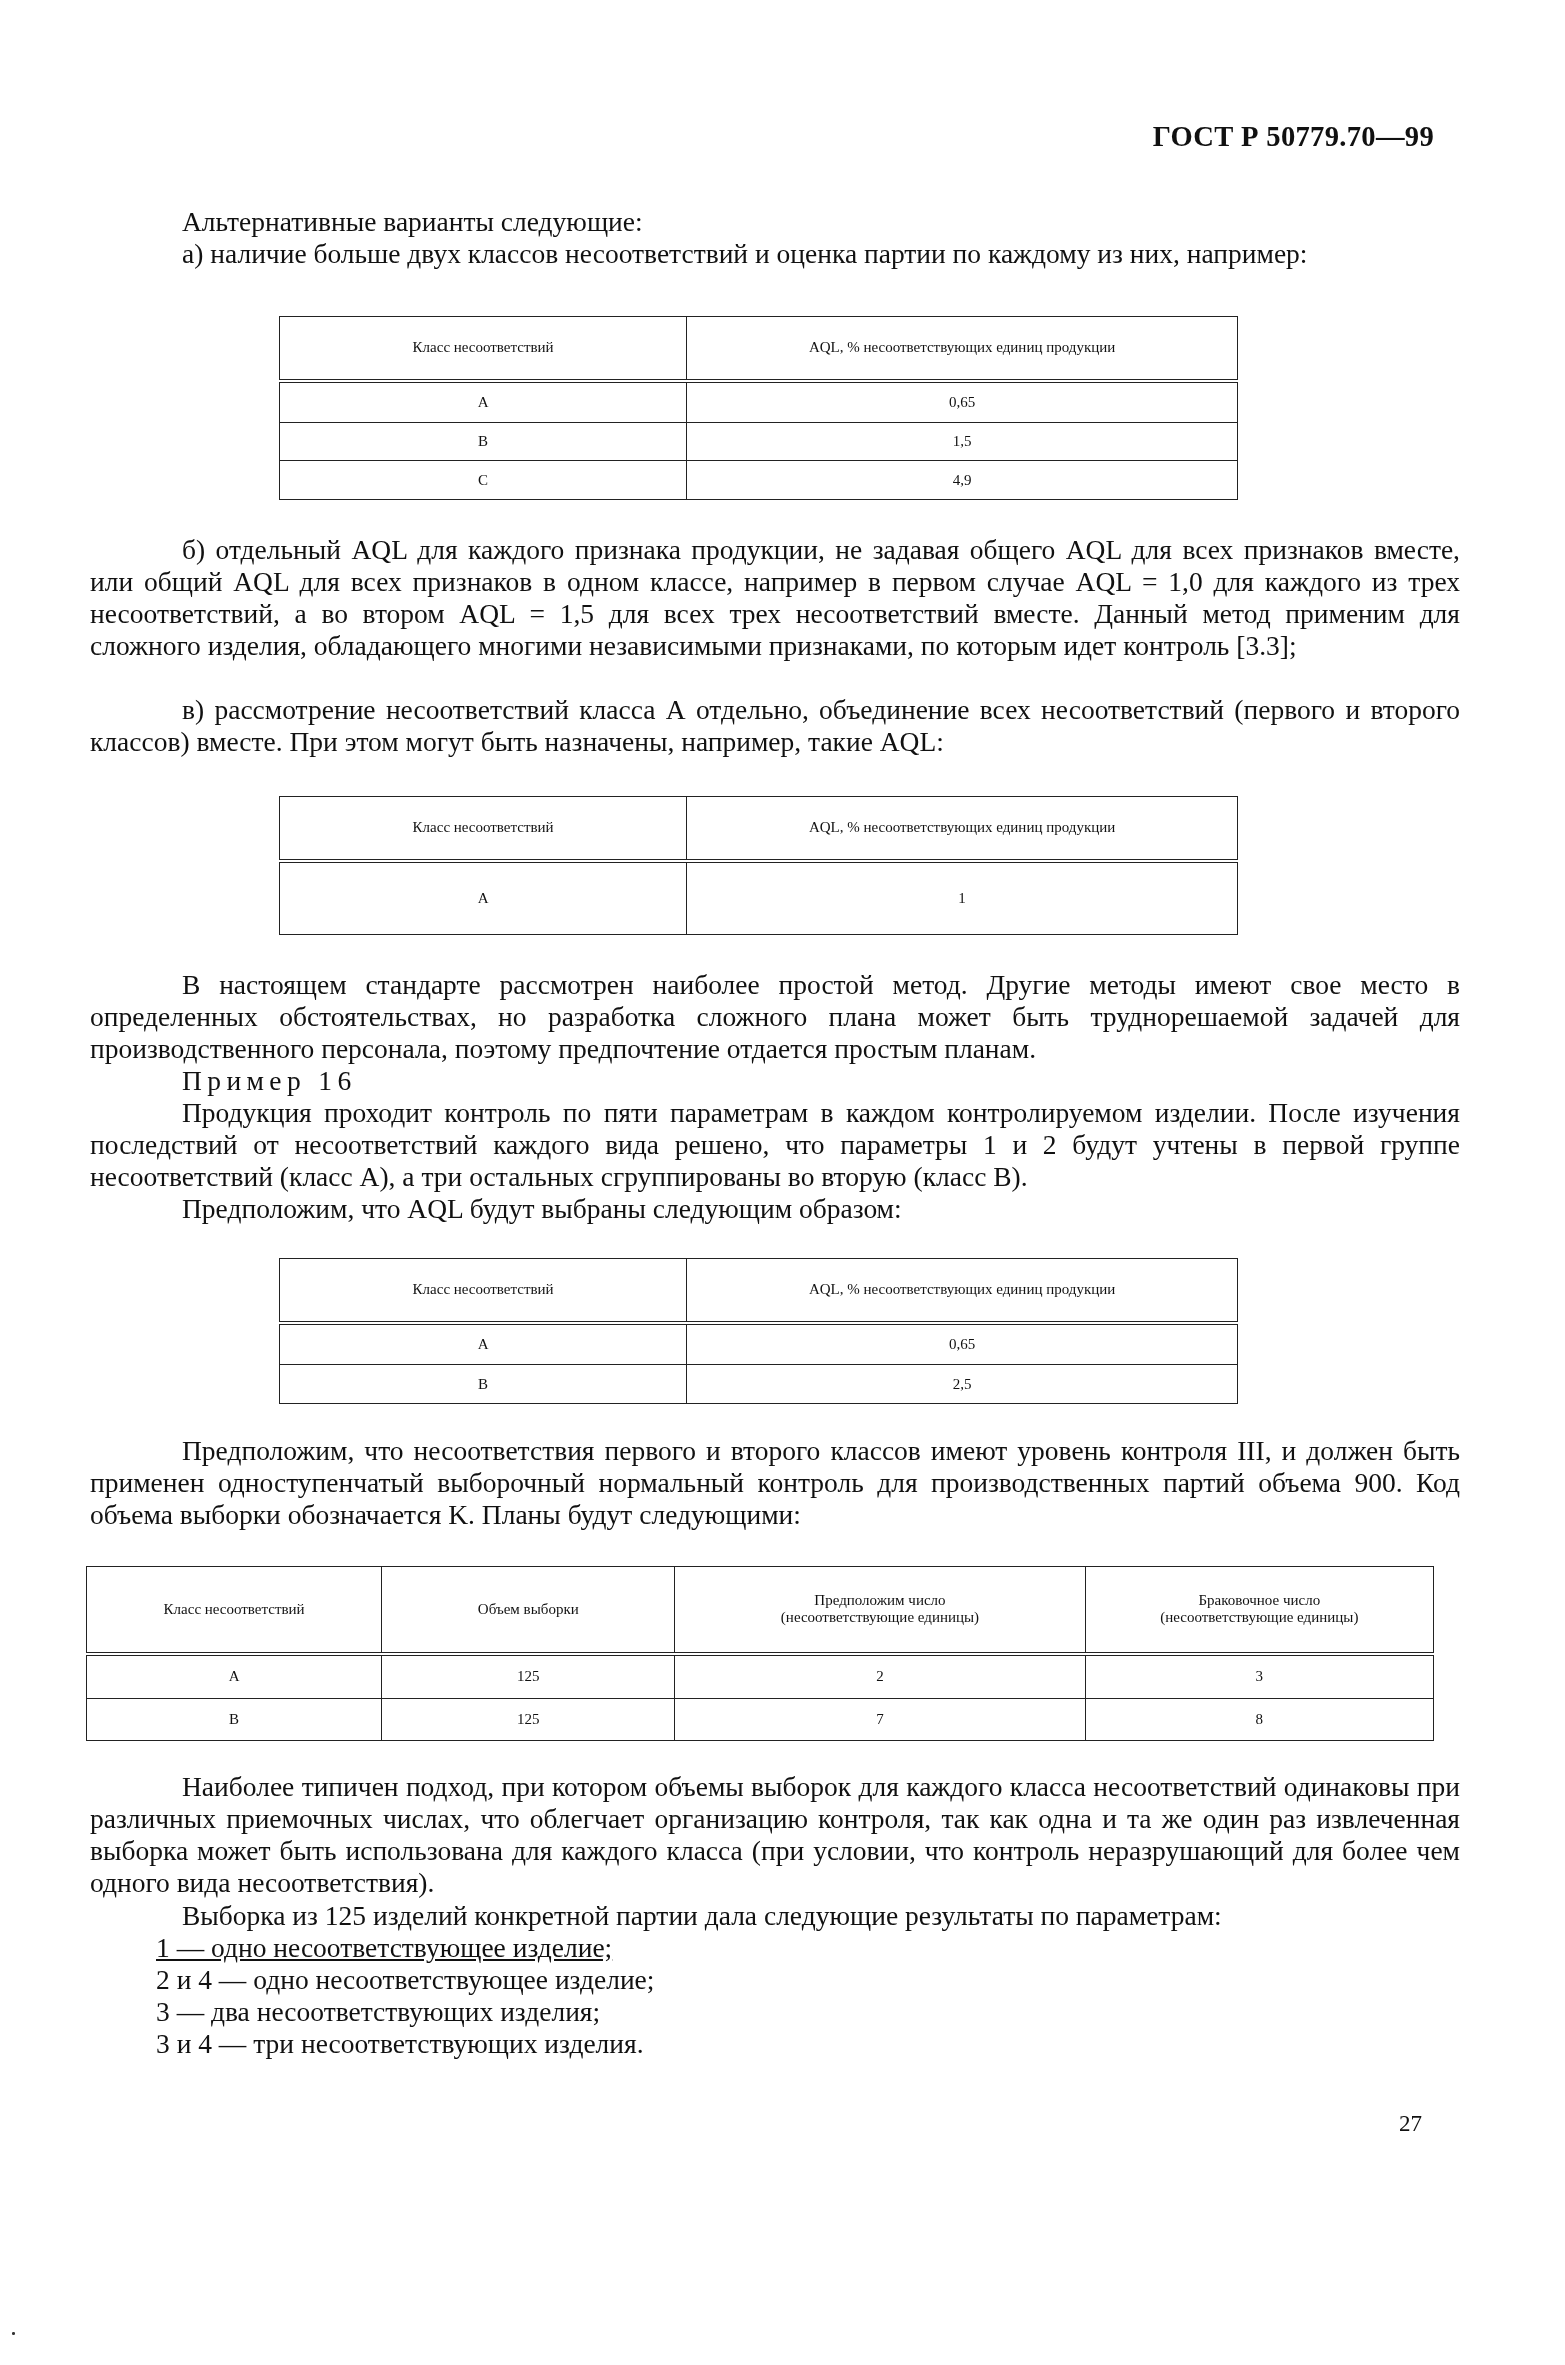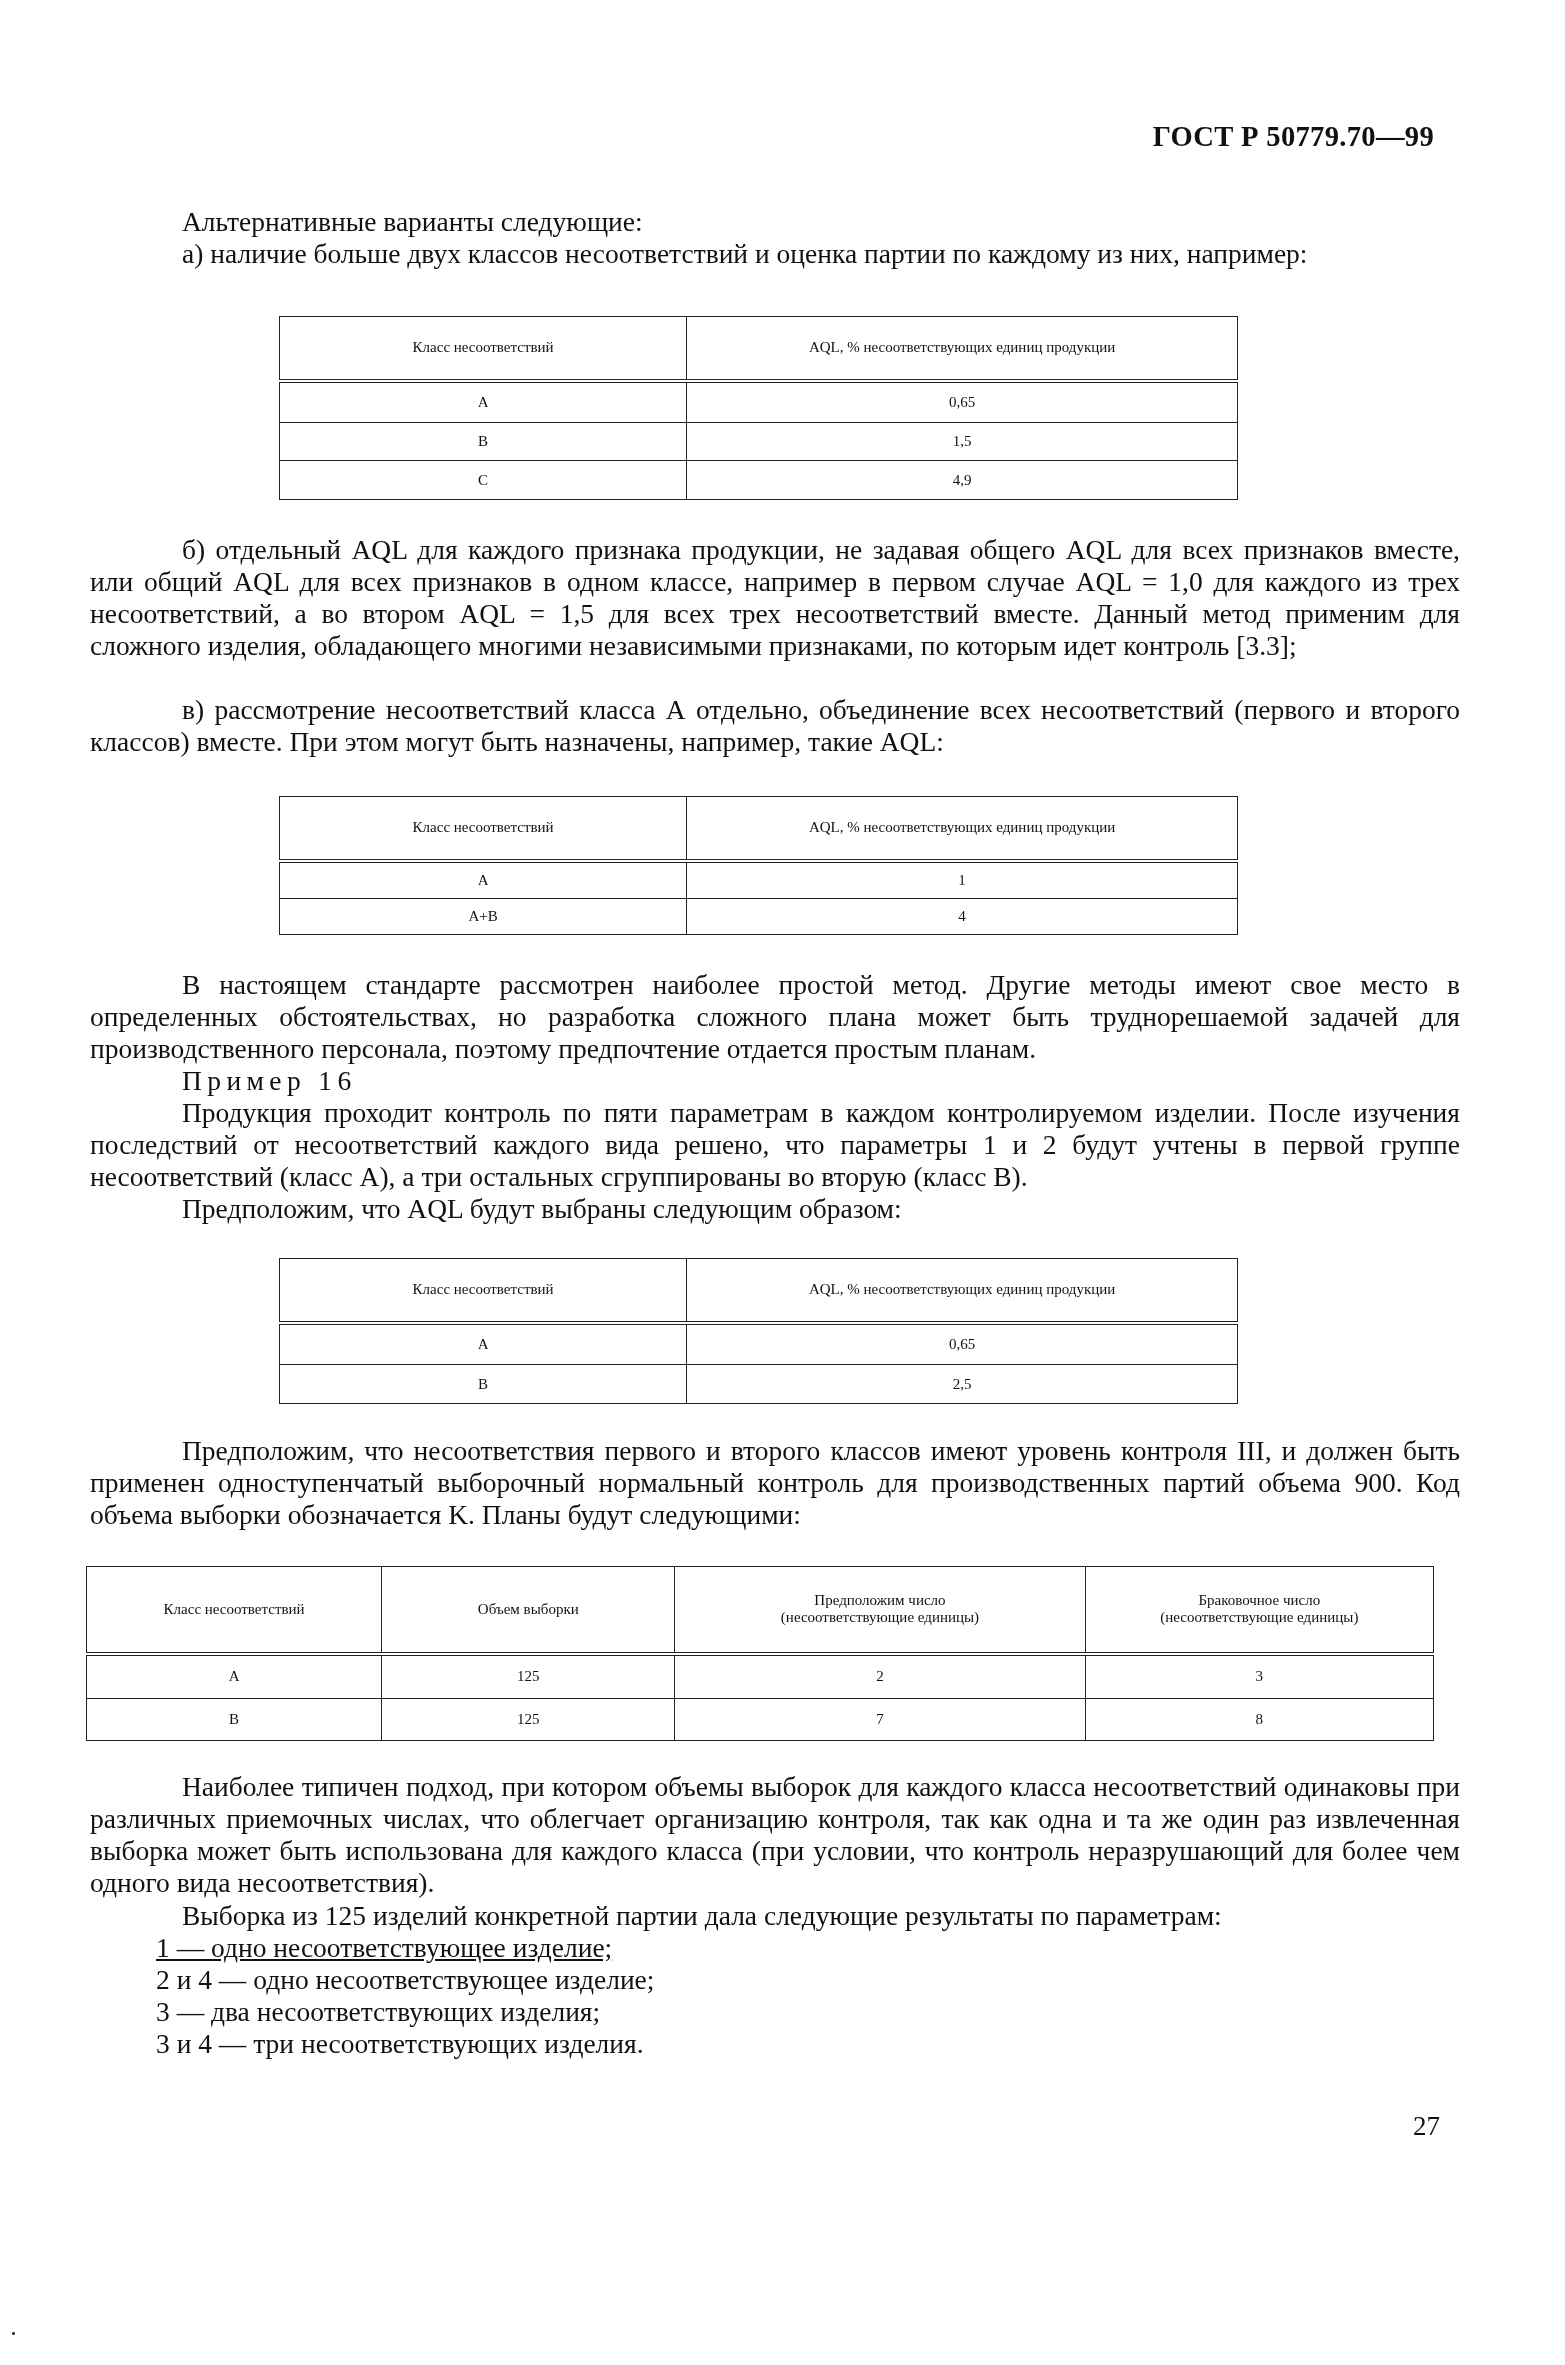--- a/index.html
+++ b/index.html
@@ -6,21 +6,21 @@
   body { width: 1565px; height: 2366px; position: relative; overflow: hidden;
          font-family: "Liberation Serif", "DejaVu Serif", serif; color: #111; }
   .header { position: absolute; right: 131px; top: 121px; font-weight: bold; font-size: 28.6px; letter-spacing: 0.3px; }
   .p { position: absolute; left: 65px; width: 1370px; font-size: 27.5px; line-height: 32px; text-align: justify; text-align-last: left; }
   .p.indent { text-indent: 92px; margin-left: 25px; }
   .p.sp { letter-spacing: 5.4px; }
   .p.item { left: 156px; width: 1278px; }
   table.t { position: absolute; border-collapse: collapse; font-size: 15px; }
   table.t td, table.t th { border: 1.4px solid #222; text-align: center; font-weight: normal; padding: 0 4.1px; }
   table.t tr.head th { border-bottom: 4.1px double #222; }
-  .pagenum { position: absolute; right: 125px; top: 2111px; font-size: 27px; }
+  .pagenum { position: absolute; right: 143px; top: 2111px; font-size: 23px; }
   .speck { position: absolute; left: 12.2px; top: 2332px; width: 2.7px; height: 2.7px; background: #333; border-radius: 50%; }
 </style>
 </head>
 <body>
 
 <div class="header">ГОСТ Р 50779.70—99</div>
 
 <div class="p indent" style="top:206px;">Альтернативные варианты следующие:</div>
 <div class="p indent" style="top:238px;">а) наличие больше двух классов несоответствий и оценка партии по каждому из них, например:</div>
 
@@ -50,24 +50,20 @@
 
 <table class="t" style="left:279px; top:796px; width:959px; height:139px;">
   <tbody>
       <tr class="head" style="height:64px;">
     <th style="width:398px;">Класс несоответствий</th>
     <th>AQL, % несоответствующих единиц продукции</th>
   </tr>
   <tr>
         <td>A</td>
         <td>1</td>
-      </tr>
-  <tr>
-        <td>A+B</td>
-        <td>4</td>
       </tr>
 </tbody>
   </table>
 
 <div class="p indent" style="top:969px;">В настоящем стандарте рассмотрен наиболее простой метод. Другие методы имеют свое место в определенных обстоятельствах, но разработка сложного плана может быть труднорешаемой задачей для производственного персонала, поэтому предпочтение отдается простым планам.</div>
 <div class="p indent sp" style="top:1065px;">Пример 16</div>
 <div class="p indent" style="top:1097px;">Продукция проходит контроль по пяти параметрам в каждом контролируемом изделии. После изучения последствий от несоответствий каждого вида решено, что параметры 1 и 2 будут учтены в первой группе несоответствий (класс А), а три остальных сгруппированы во вторую (класс В).</div>
 <div class="p indent" style="top:1193px;">Предположим, что AQL будут выбраны следующим образом:</div>
 
 <table class="t" style="left:279px; top:1258px; width:959px; height:146px;">

